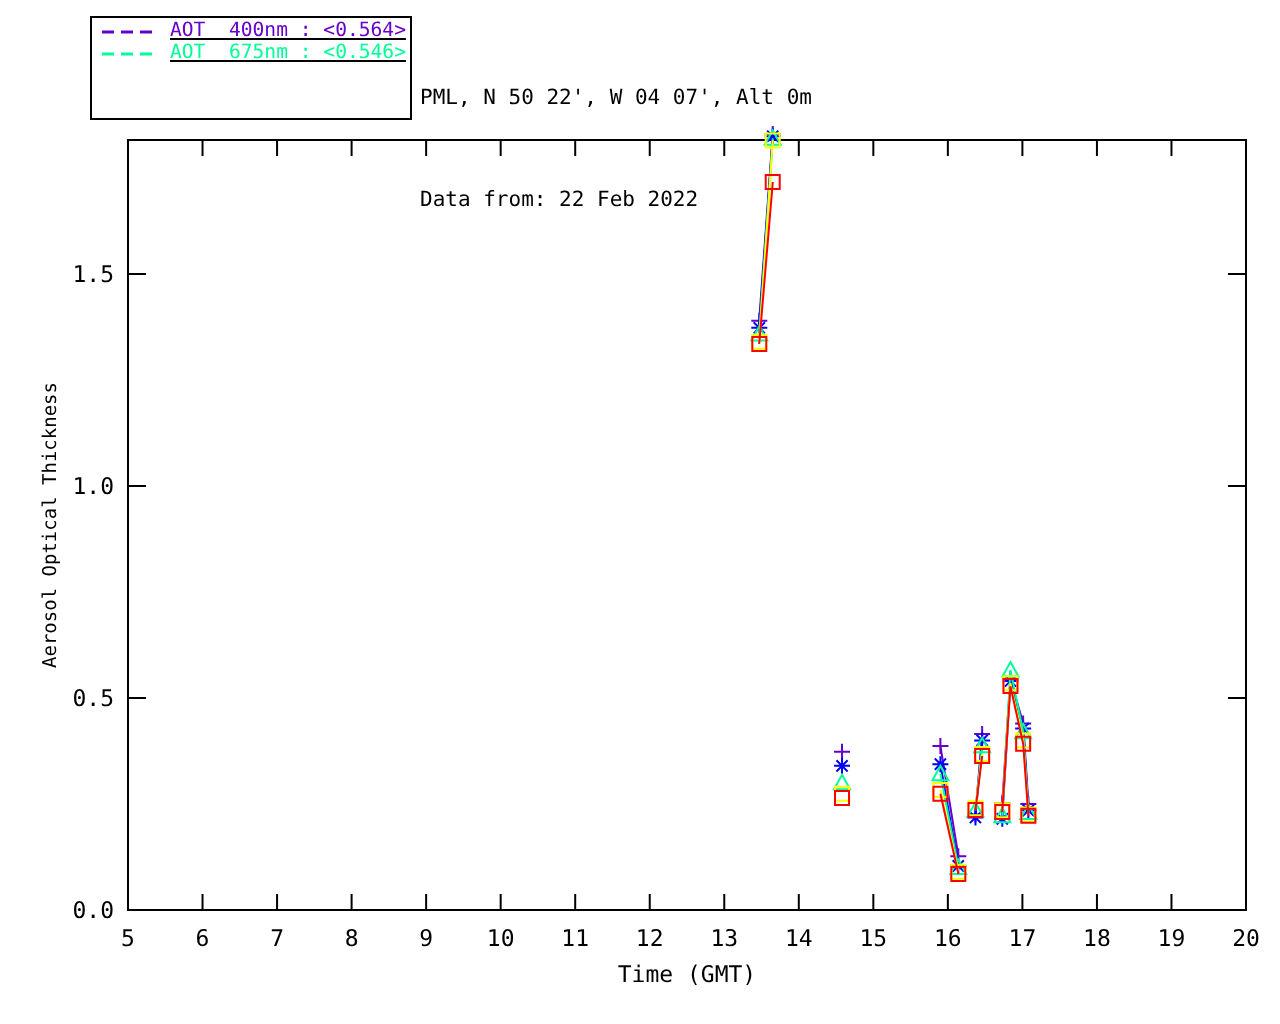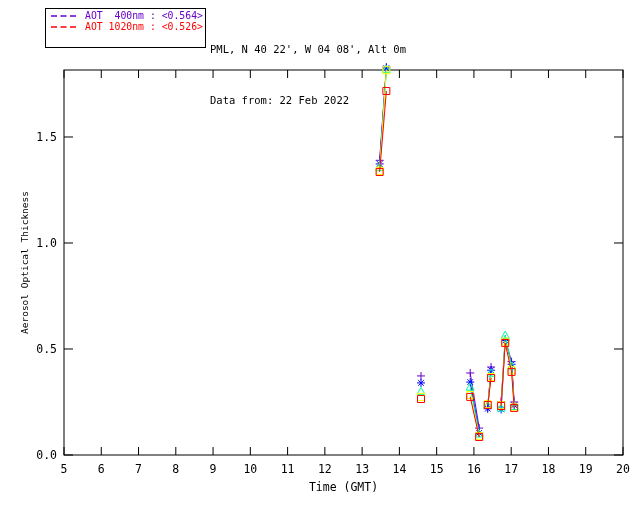--- a/index.html
+++ b/index.html
@@ -1,23 +1,24 @@
 <!DOCTYPE html>
 <html><head>
 <meta charset="utf-8">
 <style>
   html,body{margin:0;padding:0;background:#ffffff;}
   .canvas{
     position:relative;width:640px;height:512px;background:#ffffff;overflow:hidden;
     font-family:"DejaVu Sans Mono","Liberation Mono",monospace;color:#000;
   }
   .legend{
-    position:absolute;left:45px;top:8px;width:161px;height:40px;
+    position:absolute;left:45px;top:8px;width:161px;height:52px;
     border:1px solid #000;box-sizing:border-box;padding-top:2px;
     background:#fff;
+    text-decoration:underline;
   }
   .lg-row{display:flex;align-items:center;height:10.4px;padding-left:4px;}
   .lg-dash{flex:0 0 auto;margin-right:5px;}
   .lg-label{font-size:9.8px;line-height:10px;white-space:pre;letter-spacing:0;}
   .hdr{
     position:absolute;left:210px;top:7px;font-size:10.5px;line-height:17px;white-space:pre;
   }
   svg text{font-family:"DejaVu Sans Mono","Liberation Mono",monospace;fill:#000;}
 </style>
 </head>
@@ -182,24 +183,24 @@
 
   <div class="legend" id="legend">
       <div class="lg-row">
         <svg class="lg-dash" width="30" height="6">
           <line x1="1" y1="3" x2="29" y2="3" stroke="#6600CC" stroke-width="1.4" stroke-dasharray="6 3.5"></line>
         </svg>
         <span class="lg-label" style="color:#6600CC">AOT  400nm : &lt;0.564&gt;</span>
       </div>
       <div class="lg-row">
         <svg class="lg-dash" width="30" height="6">
-          <line x1="1" y1="3" x2="29" y2="3" stroke="#FF0000" stroke-width="1.4" stroke-dasharray="6 3.5"></line>
+          <line x1="1" y1="3" x2="29" y2="3" stroke="#00FF99" stroke-width="1.4" stroke-dasharray="6 3.5"></line>
         </svg>
-        <span class="lg-label" style="color:#FF0000">AOT 1020nm : &lt;0.526&gt;</span>
+        <span class="lg-label" style="color:#00FF99">AOT  675nm : &lt;0.546&gt;</span>
       </div>
     </div>
 
   <div class="hdr">
-    <div>PML, N 40 22', W 04 08', Alt 0m</div>
+    <div>PML, N 50 22', W 04 07', Alt 0m</div>
     <div>Data from: 22 Feb 2022</div>
   </div>
 
 </div>
 
 </body></html>

